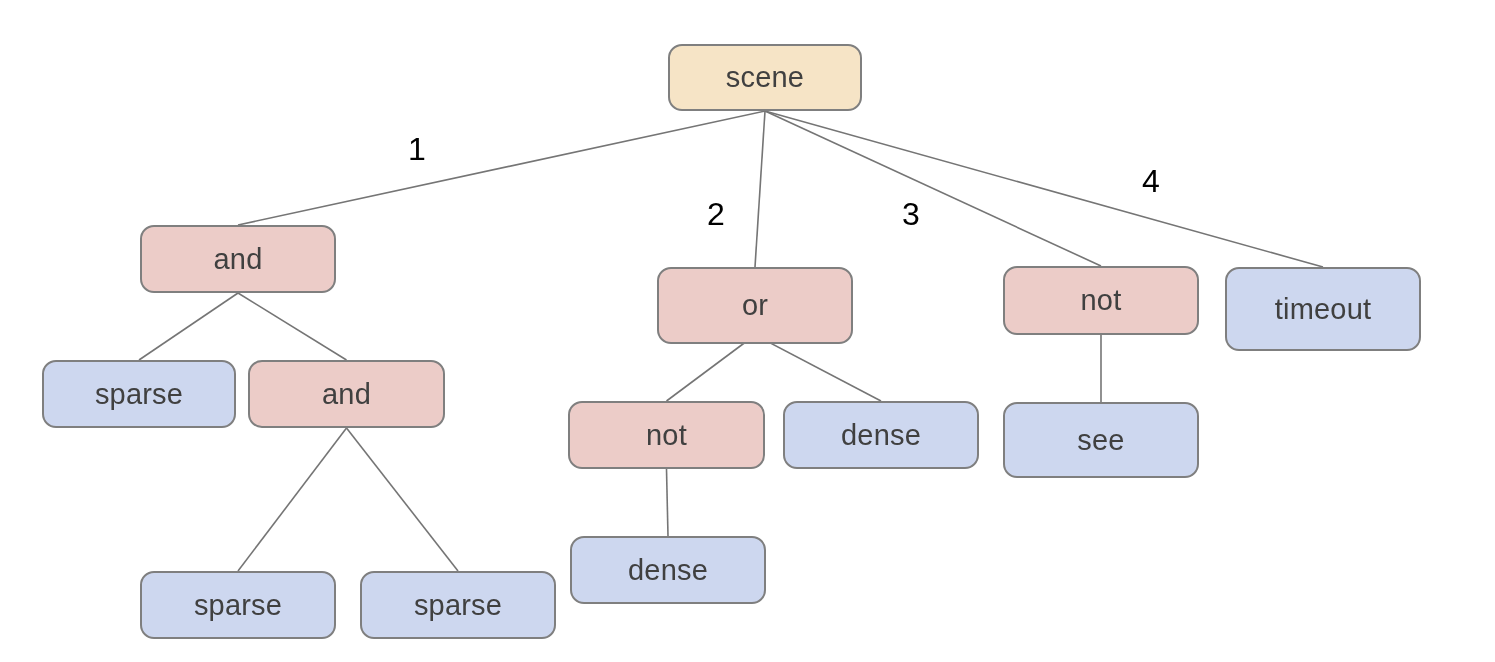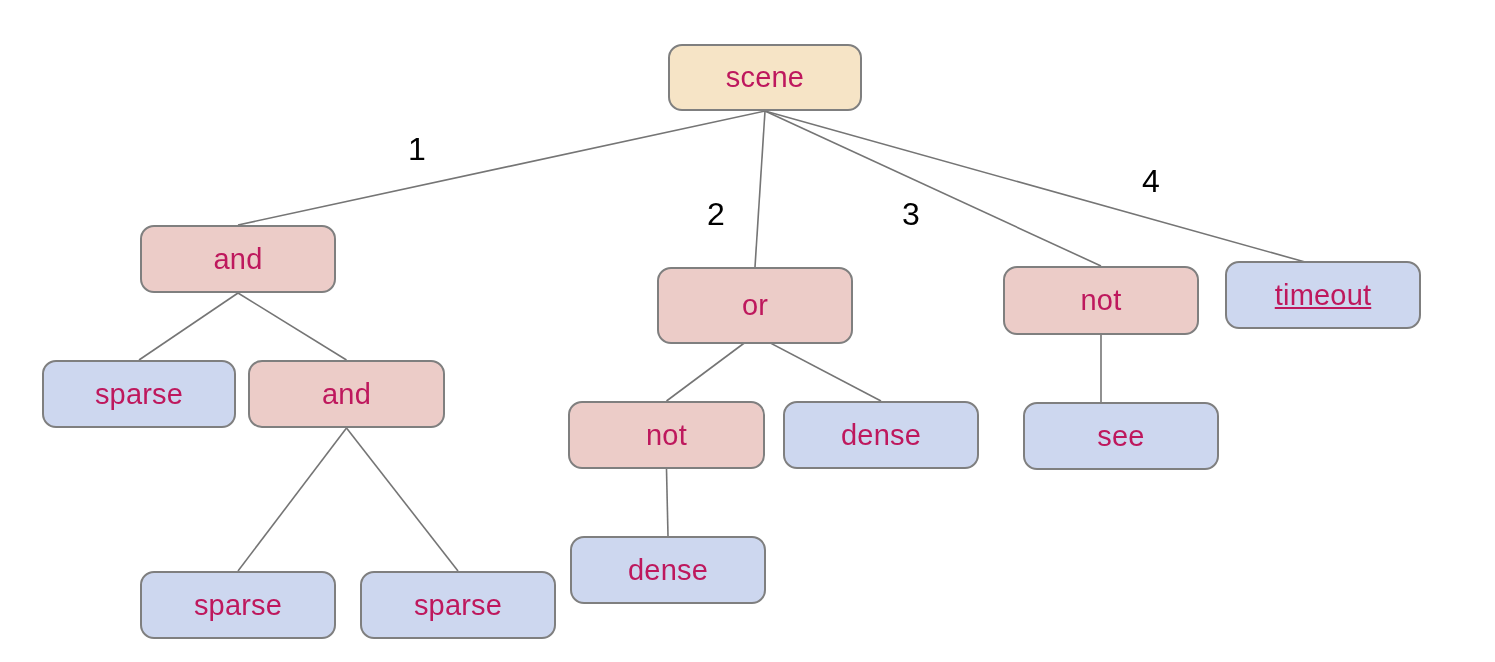--- a/index.html
+++ b/index.html
@@ -24,21 +24,21 @@
   }
   .tree-node {
     position: absolute;
     box-sizing: border-box;
     border: 2px solid #7f7f7f;
     border-radius: 14px;
     display: flex;
     align-items: center;
     justify-content: center;
     font-size: 29px;
-    color: #be185d;
+    color: #404040;
     letter-spacing: 0.2px;
   }
   .edge-label {
     font-size: 32px;
     fill: #000000;
     font-family: "Liberation Sans", sans-serif;
   }
 </style>
 </head>
 <body>
@@ -67,36 +67,36 @@
     </div>
     <div class="tree-node" style="left: 140px; top: 225px; width: 196px; height: 68px; background: rgb(236, 204, 200); border-color: rgb(127, 127, 127);">
       <span>and</span>
     </div>
     <div class="tree-node" style="left: 657px; top: 267px; width: 196px; height: 77px; background: rgb(236, 204, 200); border-color: rgb(127, 127, 127);">
       <span>or</span>
     </div>
     <div class="tree-node" style="left: 1003px; top: 266px; width: 196px; height: 69px; background: rgb(236, 204, 200); border-color: rgb(127, 127, 127);">
       <span>not</span>
     </div>
-    <div class="tree-node" style="left: 1225px; top: 261px; width: 196px; height: 68px; background: rgb(205, 215, 239); border-color: rgb(127, 127, 127); text-decoration: underline;">
+    <div class="tree-node" style="left: 1225px; top: 267px; width: 196px; height: 84px; background: rgb(205, 215, 239); border-color: rgb(127, 127, 127);">
       <span>timeout</span>
     </div>
     <div class="tree-node" style="left: 42px; top: 360px; width: 194px; height: 68px; background: rgb(205, 215, 239); border-color: rgb(127, 127, 127);">
       <span>sparse</span>
     </div>
     <div class="tree-node" style="left: 248px; top: 360px; width: 197px; height: 68px; background: rgb(236, 204, 200); border-color: rgb(127, 127, 127);">
       <span>and</span>
     </div>
     <div class="tree-node" style="left: 568px; top: 401px; width: 197px; height: 68px; background: rgb(236, 204, 200); border-color: rgb(127, 127, 127);">
       <span>not</span>
     </div>
     <div class="tree-node" style="left: 783px; top: 401px; width: 196px; height: 68px; background: rgb(205, 215, 239); border-color: rgb(127, 127, 127);">
       <span>dense</span>
     </div>
-    <div class="tree-node" style="left: 1003px; top: 402px; width: 196px; height: 68px; background: rgb(205, 215, 239); border-color: rgb(127, 127, 127); margin-left: 20px;">
+    <div class="tree-node" style="left: 1003px; top: 402px; width: 196px; height: 76px; background: rgb(205, 215, 239); border-color: rgb(127, 127, 127);">
       <span>see</span>
     </div>
     <div class="tree-node" style="left: 140px; top: 571px; width: 196px; height: 68px; background: rgb(205, 215, 239); border-color: rgb(127, 127, 127);">
       <span>sparse</span>
     </div>
     <div class="tree-node" style="left: 360px; top: 571px; width: 196px; height: 68px; background: rgb(205, 215, 239); border-color: rgb(127, 127, 127);">
       <span>sparse</span>
     </div>
     <div class="tree-node" style="left: 570px; top: 536px; width: 196px; height: 68px; background: rgb(205, 215, 239); border-color: rgb(127, 127, 127);">
       <span>dense</span>

